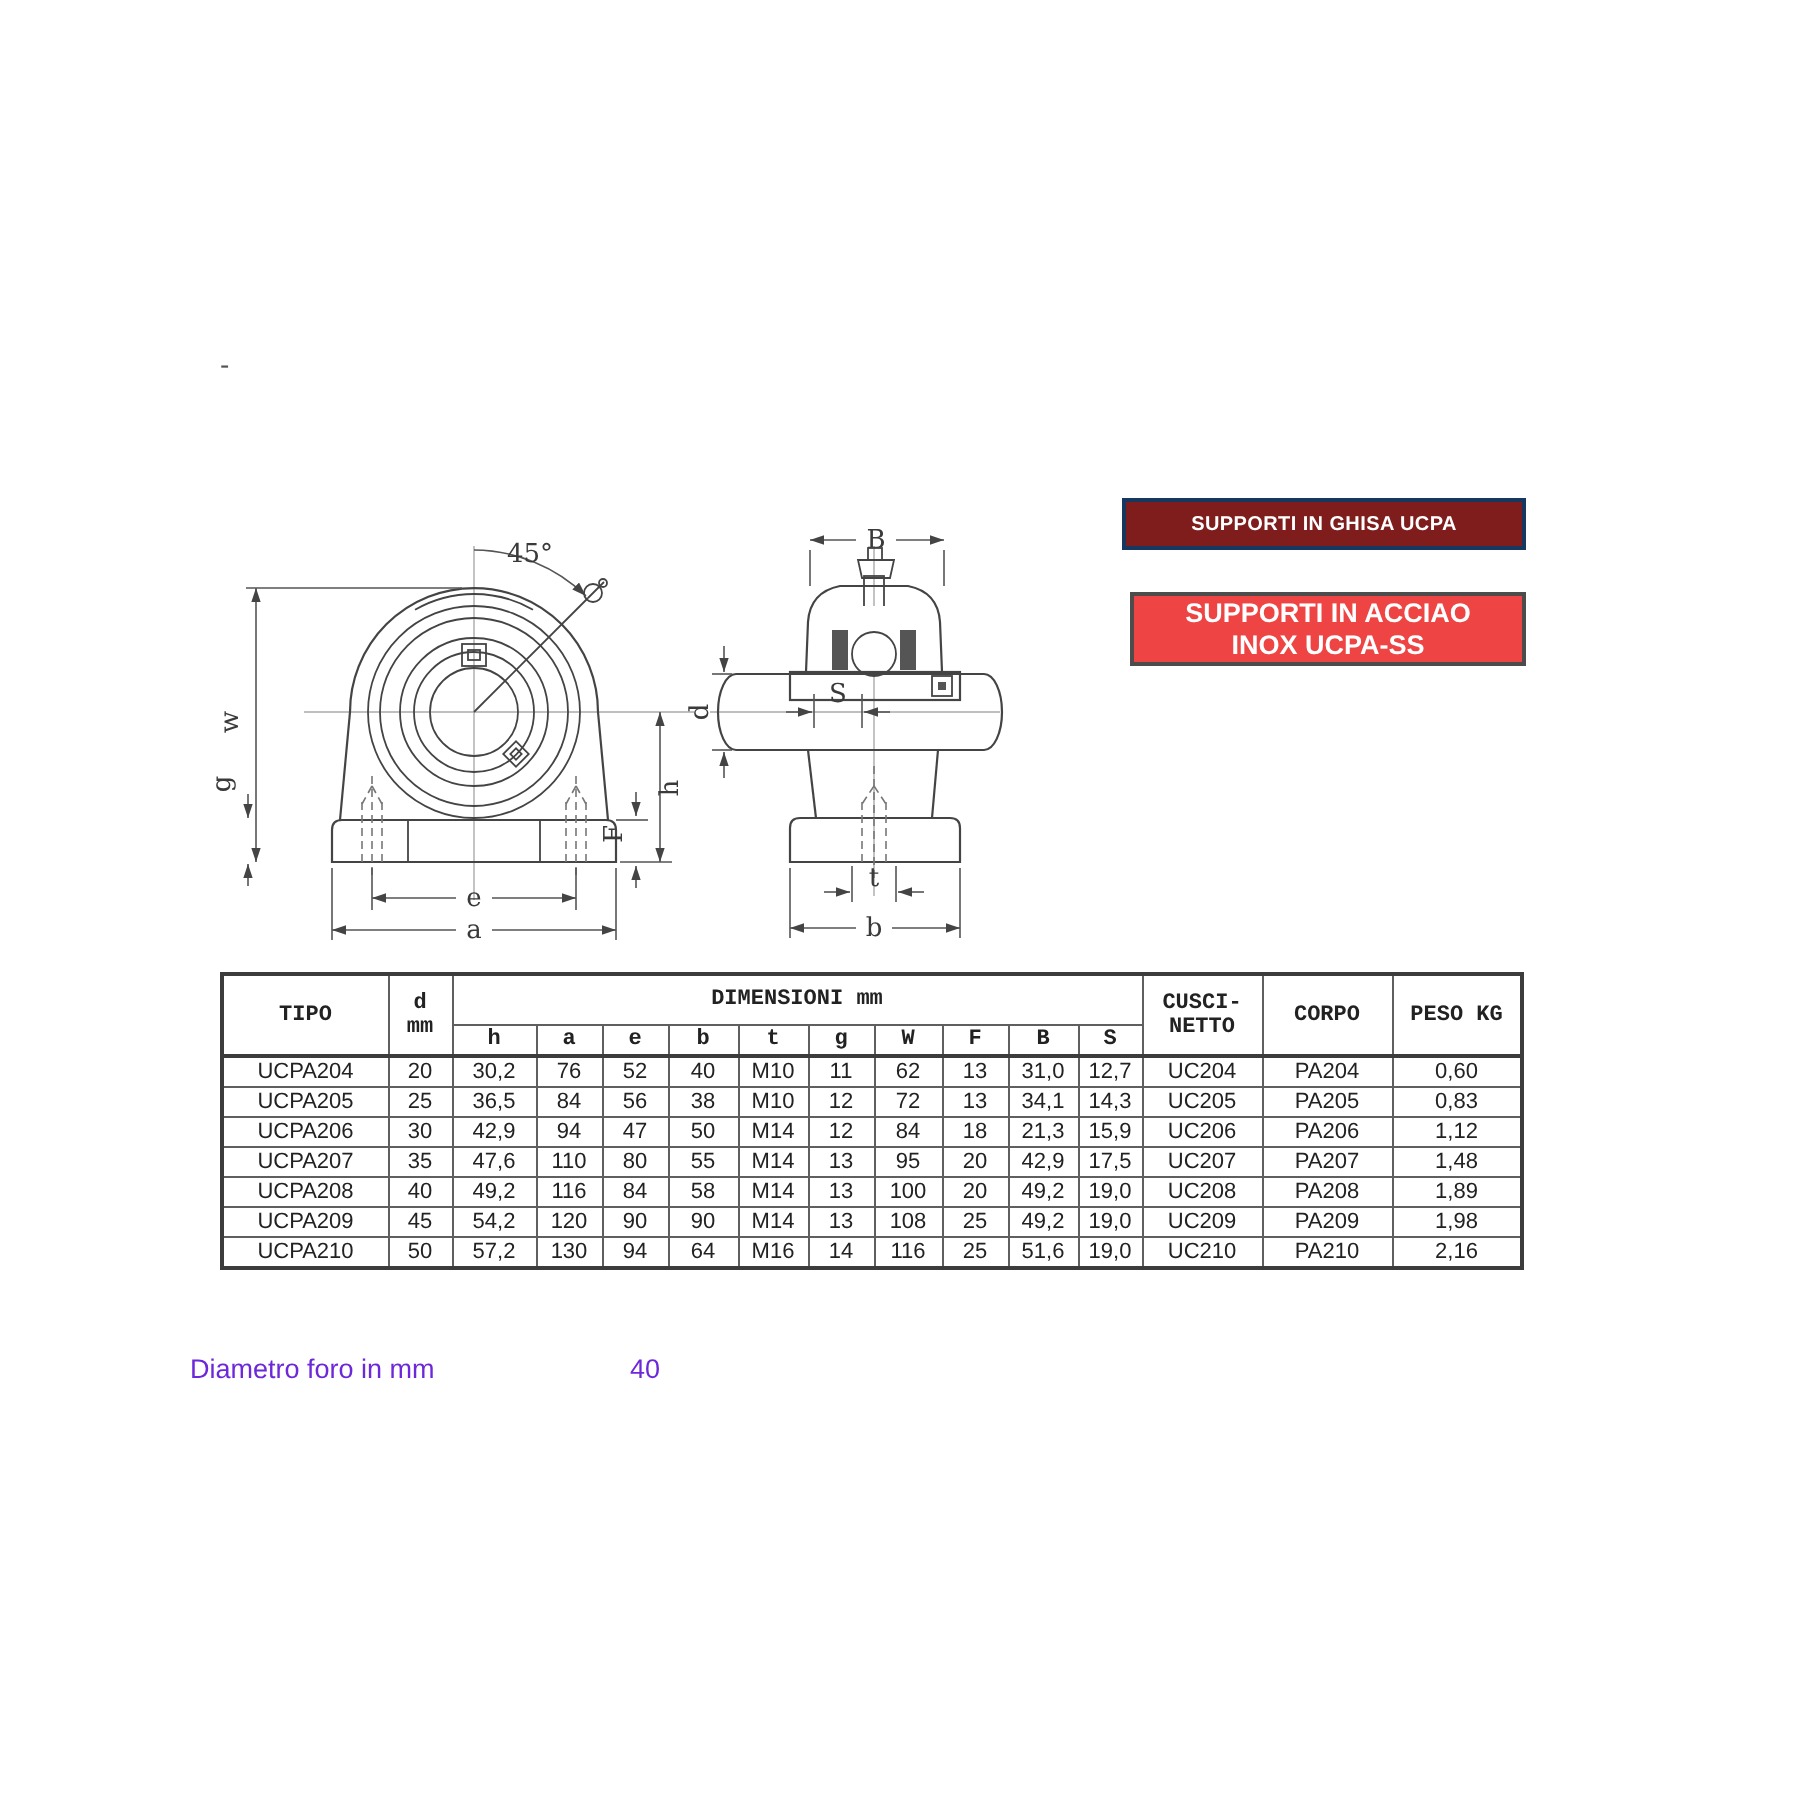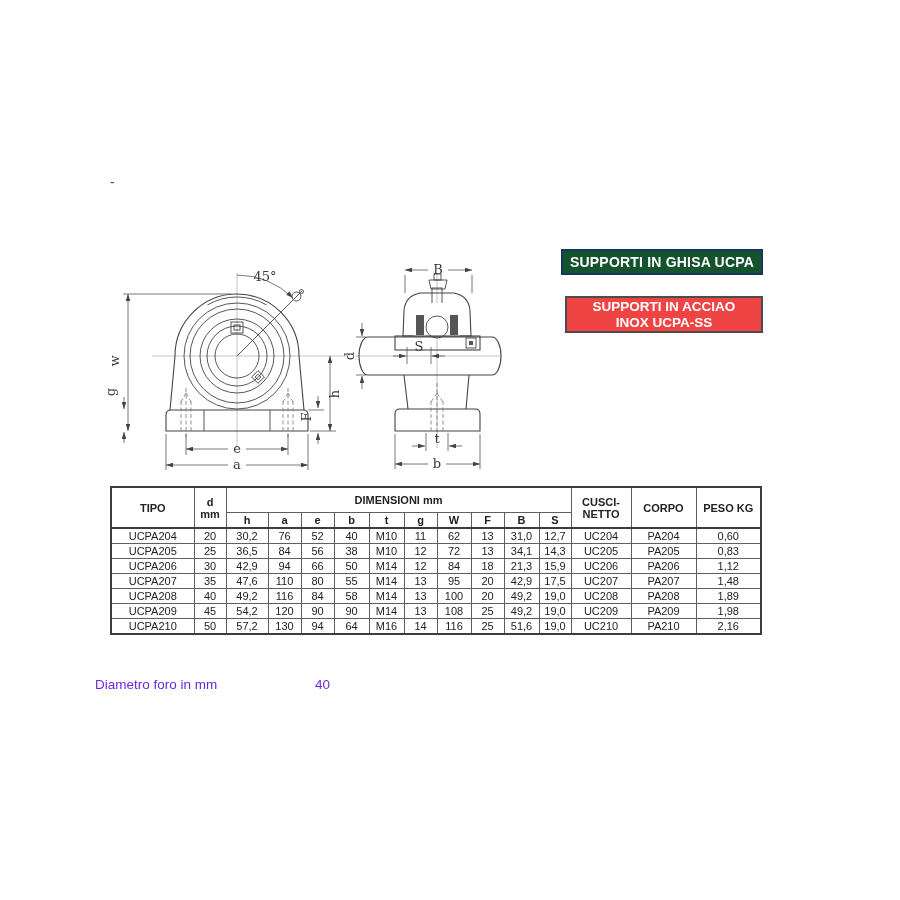--- a/index.html
+++ b/index.html
@@ -3,30 +3,30 @@
 <meta charset="utf-8">
 <style>
   html,body{margin:0;padding:0;background:#fff;}
   #page{position:relative;width:900px;height:900px;background:#fff;overflow:hidden;
         font-family:"Liberation Sans",sans-serif;color:#3d3d3d;}
   #stray-mark{position:absolute;left:110px;top:174px;font-size:14px;color:#555;}
   #product-title{position:absolute;left:88px;top:198px;width:640px;font-size:15px;color:#4a4a4a;}
   #drawing{position:absolute;left:100px;top:243px;}
   .banner{position:absolute;text-align:center;font-weight:bold;color:#fff;cursor:pointer;
           display:flex;align-items:center;justify-content:center;box-sizing:border-box;}
-  #banner-ghisa{left:561px;top:249px;width:202px;height:26px;background:#14532d;
-                border:2px solid #16375f;font-size:14px;letter-spacing:.2px;}
+  #banner-ghisa{left:561px;top:249px;width:202px;height:26px;background:#7f1d1d;
+                border:2px solid #16375f;font-size:10px;letter-spacing:.2px;}
   #banner-inox{left:565px;top:296px;width:198px;height:37px;background:#ef4444;
                border:2px solid #4c4c4c;font-size:13.5px;line-height:16px;}
   #dim-table{position:absolute;left:110px;top:486px;border-collapse:collapse;
              border:2px solid #3c3c3c;font-size:11px;color:#222;table-layout:fixed;}
   #dim-table th,#dim-table td{border:1px solid #5f5f5f;text-align:center;padding:0 1px;
              height:14px;line-height:12px;overflow:hidden;white-space:nowrap;}
   #dim-table thead th{font-weight:bold;}
-  #dim-table thead{border-bottom:2px solid #3c3c3c;}
+  #dim-table thead{border-bottom:2px solid #3c3c3c;font-family:Liberation Mono, monospace;}
   #dim-table .hdr-tall{height:24px;}
   #info-heading{position:absolute;left:88px;top:650px;font-size:14px;font-weight:bold;color:#333;}
   #info-row{position:absolute;left:95px;top:677px;font-size:13.5px;color:#6d28d9;text-align:center;}
   #info-row .val{position:absolute;left:220px;}
   svg text{font-family:"DejaVu Serif",serif;font-size:13px;fill:#3a3a3a;}
   .out{stroke:#444;stroke-width:1.1;fill:none;}
   .thin{stroke:#444;stroke-width:.9;fill:none;}
   .cl{stroke:#aaa;stroke-width:.7;fill:none;}
   .dim{stroke:#555;stroke-width:.8;fill:none;}
   .hid{stroke:#777;stroke-width:.8;fill:none;stroke-dasharray:4 2.5;}
@@ -275,21 +275,21 @@
           <td>14,3</td>
           <td>UC205</td>
           <td>PA205</td>
           <td>0,83</td>
         </tr>
         <tr>
           <td>UCPA206</td>
           <td>30</td>
           <td>42,9</td>
           <td>94</td>
-          <td>66</td>
+          <td>47</td>
           <td>50</td>
           <td>M14</td>
           <td>12</td>
           <td>84</td>
           <td>18</td>
           <td>21,3</td>
           <td>15,9</td>
           <td>UC206</td>
           <td>PA206</td>
           <td>1,12</td>

